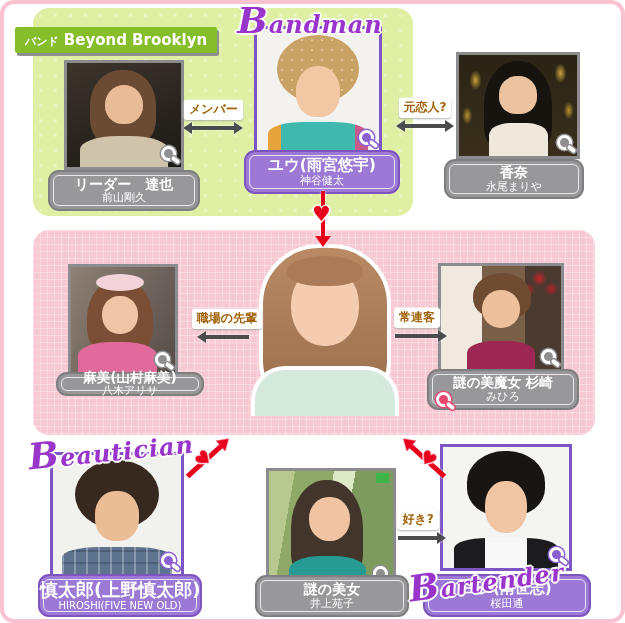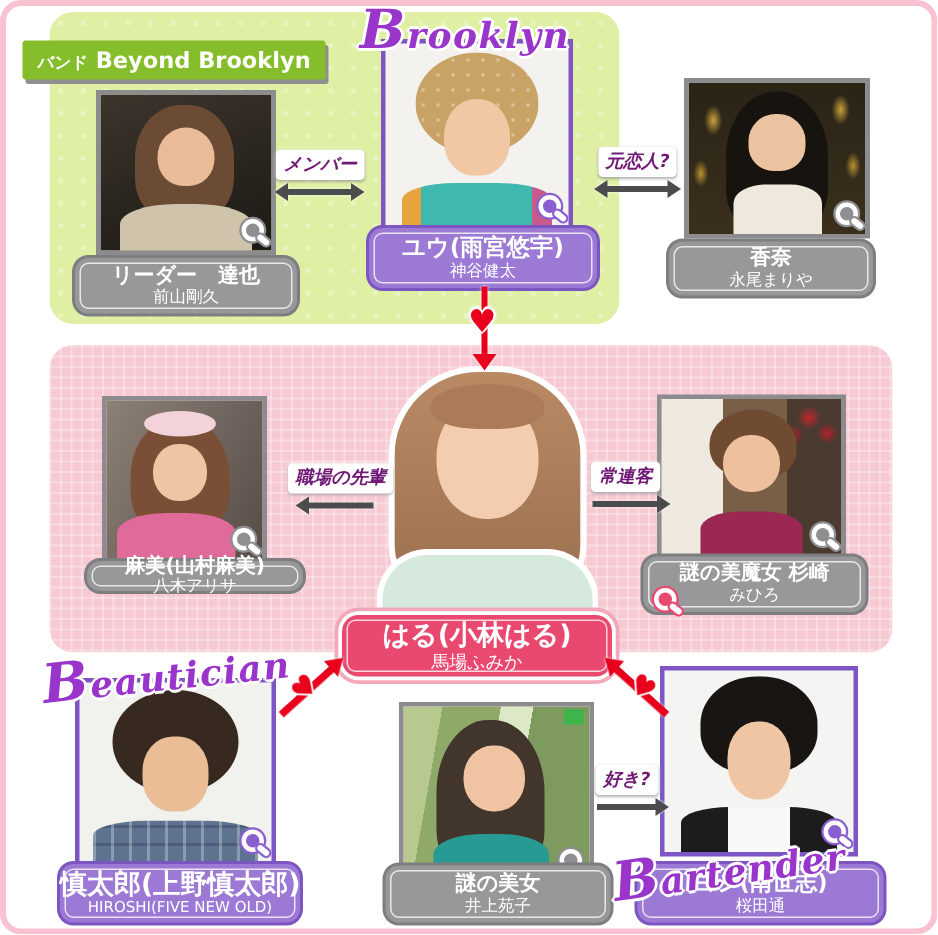--- a/index.html
+++ b/index.html
@@ -118,22 +118,22 @@
   .mag-gray { background:#8f8f92; box-shadow:0 0 0 1.5px #8f8f92; }
   .mag-gray::after { box-shadow:0 0 0 1.5px #8f8f92; }
   .mag-purple { background:#8a5fd0; box-shadow:0 0 0 1.5px #8a5fd0; }
   .mag-purple::after { box-shadow:0 0 0 1.5px #8a5fd0; }
   .mag-pink { background:#e9486f; box-shadow:0 0 0 1.5px #e9486f; }
   .mag-pink::after { box-shadow:0 0 0 1.5px #e9486f; }
   .mag-free { position:absolute; right:auto; bottom:auto; }
 
   
   .rel { position:absolute; z-index:7; text-align:center; filter:drop-shadow(0 0 1px rgba(255,255,255,.95)); }
-  .rel .pill { display:inline-block; background:#fff; color:#701a75; font-size:12px; font-weight:bold;
-    padding:1px 5px 2px 5px; border-radius:3px; box-shadow:0 1px 2px rgba(0,0,0,.3); white-space:nowrap;font-style:italic; }
+  .rel .pill { display:inline-block; background:#fff; color:#a16207; font-size:12px; font-weight:bold;
+    padding:1px 5px 2px 5px; border-radius:3px; box-shadow:0 1px 2px rgba(0,0,0,.3); white-space:nowrap; }
   .arrow-line { display:block; position:relative; height:3.5px; background:#4c4c4e; margin:6px auto 0 auto; }
   .arrow-line.both::before, .arrow-line.to-left::before { content:""; position:absolute; left:-8px; top:-4.2px;
     border-top:6px solid transparent; border-bottom:6px solid transparent; border-right:9px solid #4c4c4e; }
   .arrow-line.both::after, .arrow-line.to-right::after { content:""; position:absolute; right:-8px; top:-4.2px;
     border-top:6px solid transparent; border-bottom:6px solid transparent; border-left:9px solid #4c4c4e; }
 
   
   .love { position:absolute; z-index:6; filter:drop-shadow(0 0 1px rgba(255,255,255,.95)); }
   .heart { position:absolute; color:#e8001c; font-size:21px; line-height:1; z-index:2;
     text-shadow:-1.5px 0 #fff,1.5px 0 #fff,0 -1.5px #fff,0 1.5px #fff; }
@@ -151,21 +151,21 @@
 <body>
 
 <div class="stage">
   <div class="panel panel-green"></div>
   <div class="panel panel-pink"></div>
 
   <div class="band-badge">
     <span class="prefix">バンド</span><span class="bname">Beyond Brooklyn</span>
   </div>
 
-  <div class="script-title" style="left:225px; top:2px; width:170px; text-align:center;">Brooklyn</div>
+  <div class="script-title" style="left:225px; top:2px; width:170px; text-align:center;">Bandman</div>
   <div class="script-title" style="left:28px; top:430px; transform:rotate(-6deg);">Beautician</div>
   <div class="script-title" style="left:408px; top:560px; transform:rotate(-8deg); z-index:9;">Bartender</div>
 
   <div class="photo border-gray ph-tatsuya" style="left:64px; top:60px; width:120px; height:110px;">
     <span class="p-hair"></span>
     <span class="p-face"></span>
     <span class="p-body"></span>
     <span class="mag mag-gray"></span>
   </div>
   <div class="card-banner banner-gray" style="left:50px; top:172px; width:148px; height:37px;text-align:center;">
@@ -222,24 +222,20 @@
     <div class="cactor">八木アリサ</div>
   </div>
 
   <div class="haru-cutout">
     <span class="c-hair"></span>
     <span class="c-face"></span>
     <span class="c-fringe"></span>
     <span class="c-body"></span>
   </div>
   <span class="mag mag-pink mag-free" style="left:436px; top:392px; z-index:7;"></span>
-  <div class="card-banner banner-haru" style="left:228px; top:410px; width:180px; height:41px;">
-    <div class="cname">はる(小林はる)</div>
-    <div class="cactor">馬場ふみか</div>
-  </div>
 
   <div class="photo border-gray ph-sugisaki" style="left:438px; top:263px; width:126px; height:110px;">
     <span class="p-hair"></span>
     <span class="p-face"></span>
     <span class="p-body"></span>
     <span class="mag mag-gray"></span>
   </div>
   <div class="card-banner banner-gray" style="left:429px; top:371px; width:148px; height:37px;">
     <div class="cname" style="font-size:13.5px;">謎の美魔女 杉崎</div>
     <div class="cactor">みひろ</div>

